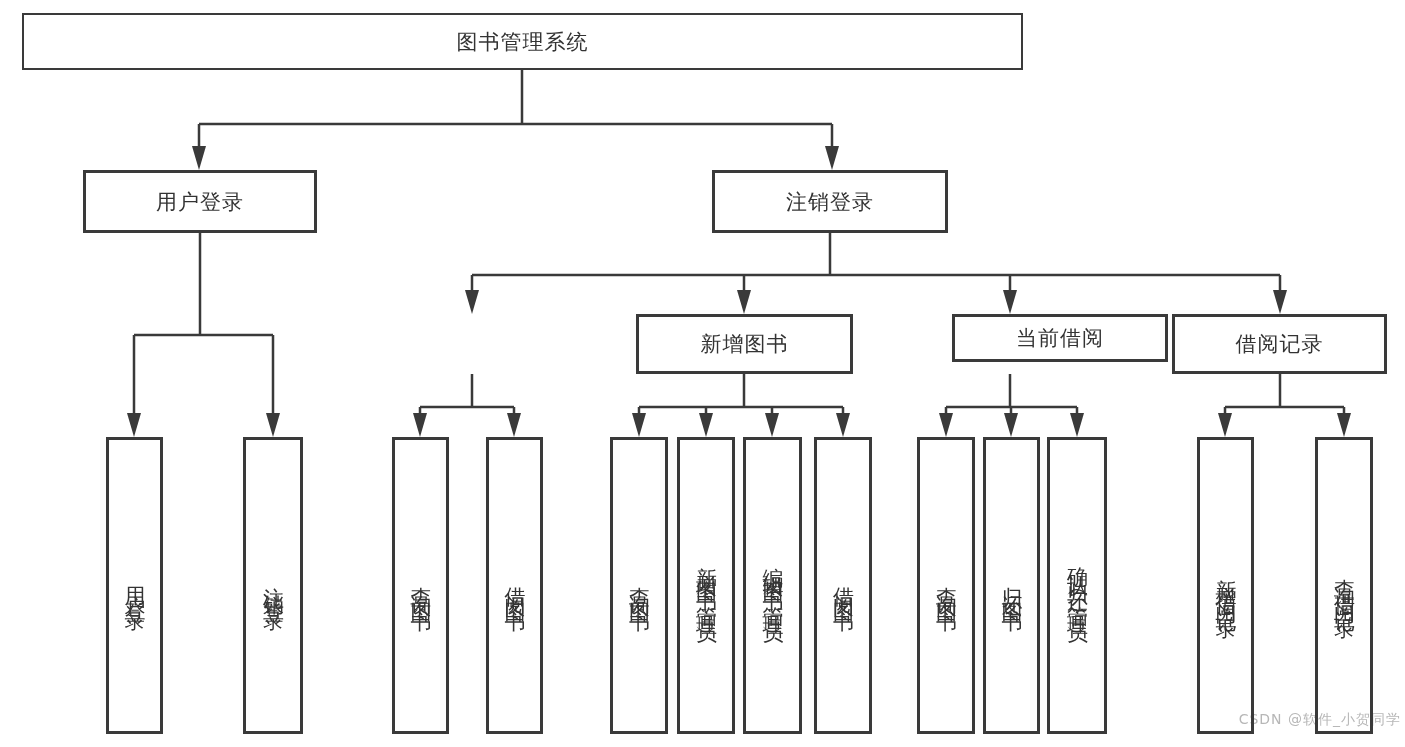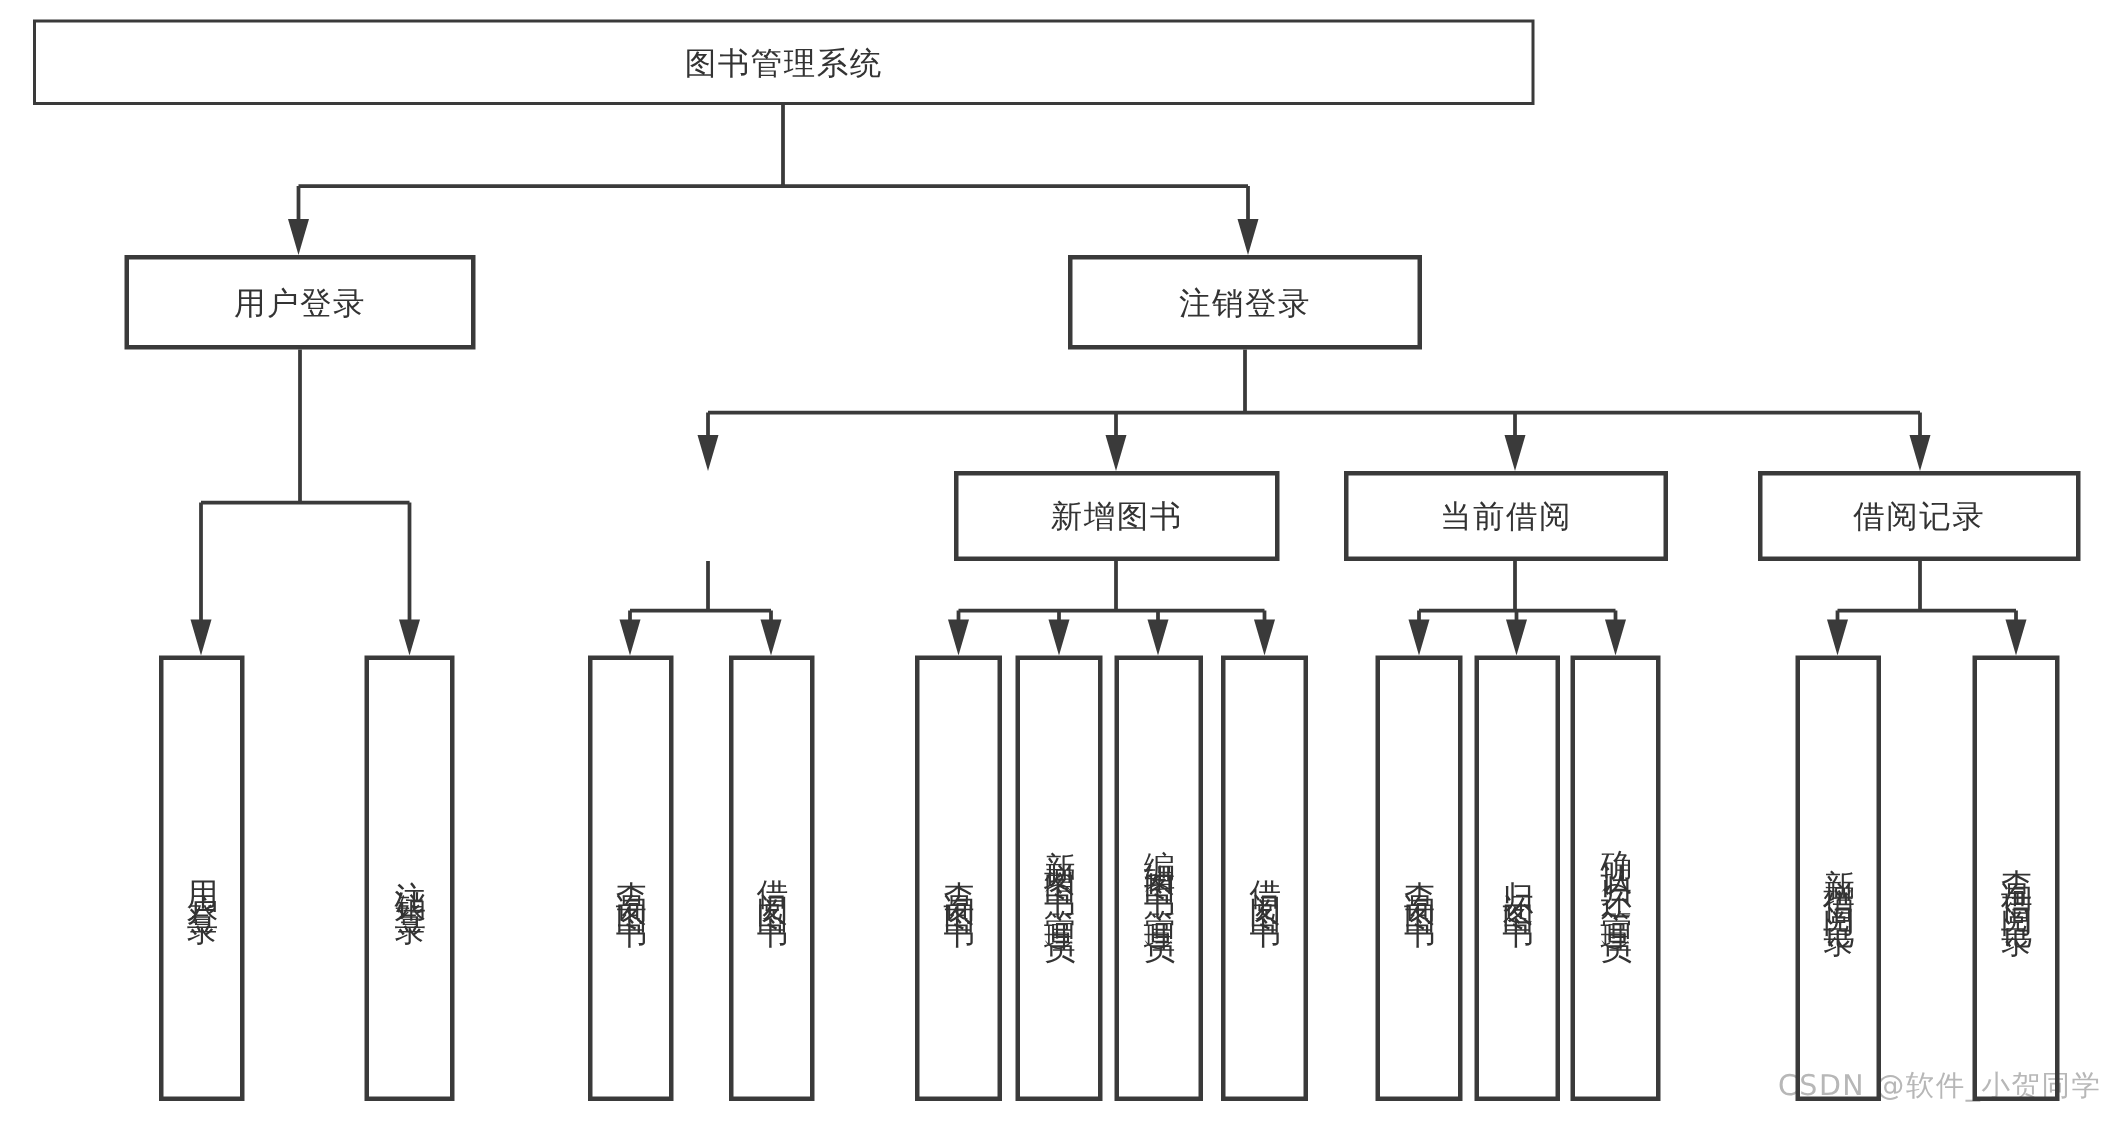--- a/index.html
+++ b/index.html
@@ -41,21 +41,21 @@
     text-orientation:mixed;
     font-size:21px;
     letter-spacing:8px;
     line-height:1;
     white-space:nowrap;
   }
   .watermark{
     position:absolute;
     z-index:1;
     right:4px;top:711px;
-    font-size:19px;
+    font-size:14px;
     letter-spacing:1px;
     color:var(--watermark);
     white-space:nowrap;
   }
 </style>
 </head>
 <body>
 
 <div class="canvas">
 
@@ -99,21 +99,21 @@
   <div class="box h" style="left:83px;top:170px;width:234px;height:63px">
     <span>用户登录</span>
   </div>
   <div class="box h" style="left:712px;top:170px;width:236px;height:63px">
     <span>注销登录</span>
   </div>
 
   <div class="box h" style="left:636px;top:314px;width:217px;height:60px">
     <span>新增图书</span>
   </div>
-  <div class="box h" style="left:896px;top:314px;width:216px;height:60px">
+  <div class="box h" style="left:952px;top:314px;width:216px;height:48px">
     <span>当前借阅</span>
   </div>
   <div class="box h" style="left:1172px;top:314px;width:215px;height:60px">
     <span>借阅记录</span>
   </div>
 
   <div class="box v" style="left:106px;width:57px">
     <span>用户登录</span>
   </div>
   <div class="box v" style="left:243px;width:60px">

